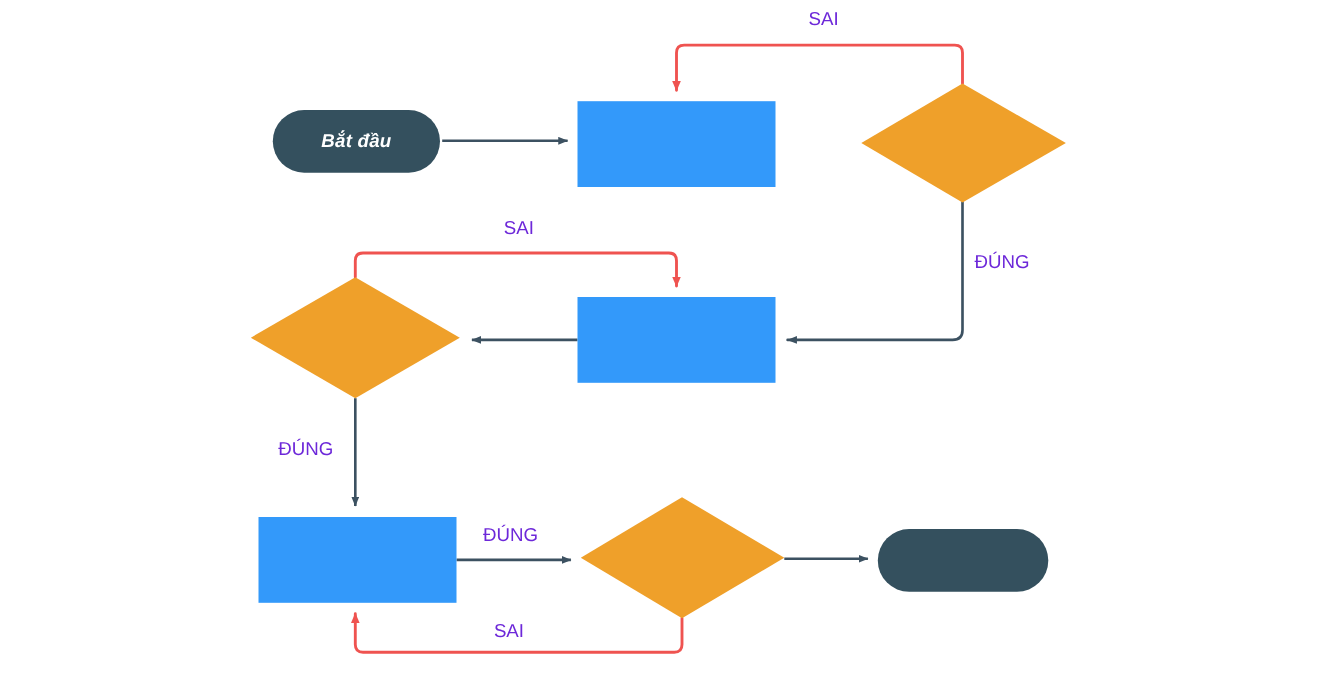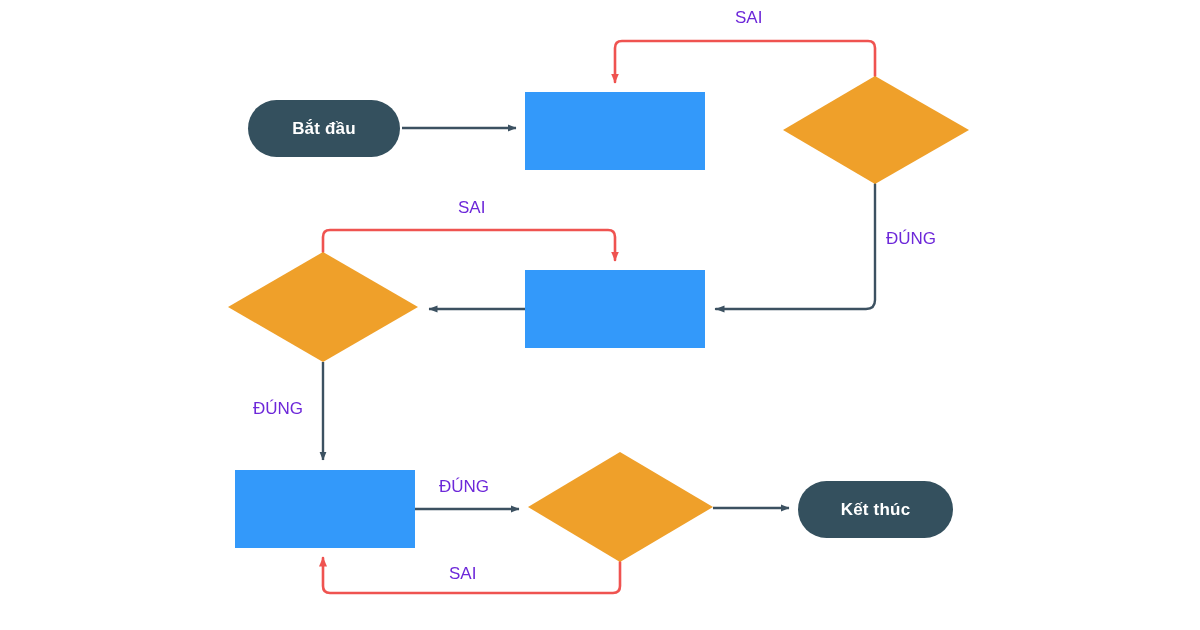--- a/index.html
+++ b/index.html
@@ -90,23 +90,22 @@
 
     <polygon points="323,252 418,307 323,362 228,307" fill="#efa02a"></polygon>
 
     <rect x="235" y="470" width="180" height="78" fill="#3399fa"></rect>
 
     <polygon points="620,452 713,507 620,562 528,507" fill="#efa02a"></polygon>
 
     <rect x="798" y="481" width="155" height="57" rx="28.5" ry="28.5" fill="#34505e"></rect>
   </svg>
 
-  <div class="node-label" style="left:248px; top:100px; width:152px; height:57px;">Bắt đầu</div>
+  <div class="node-label" style="left:248px; top:100px; width:152px; height:57px;font-style:italic;">Bắt đầu</div>
 
-  <div class="node-label" style="left:798px; top:481px; width:155px; height:57px;">Kết thúc</div>
 
   <div class="edge-label" style="left:735px; top:8px;">SAI</div>
 
   <div class="edge-label" style="left:886px; top:229px;">ĐÚNG</div>
 
   <div class="edge-label" style="left:458px; top:198px;">SAI</div>
 
   <div class="edge-label" style="left:253px; top:399px;">ĐÚNG</div>
 
   <div class="edge-label" style="left:439px; top:477px;">ĐÚNG</div>

